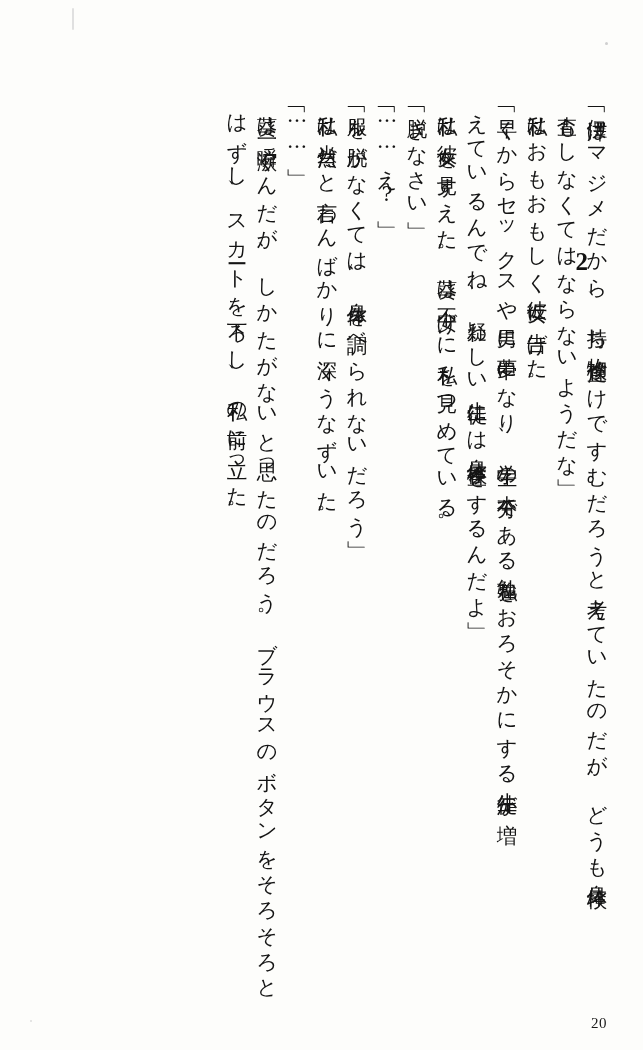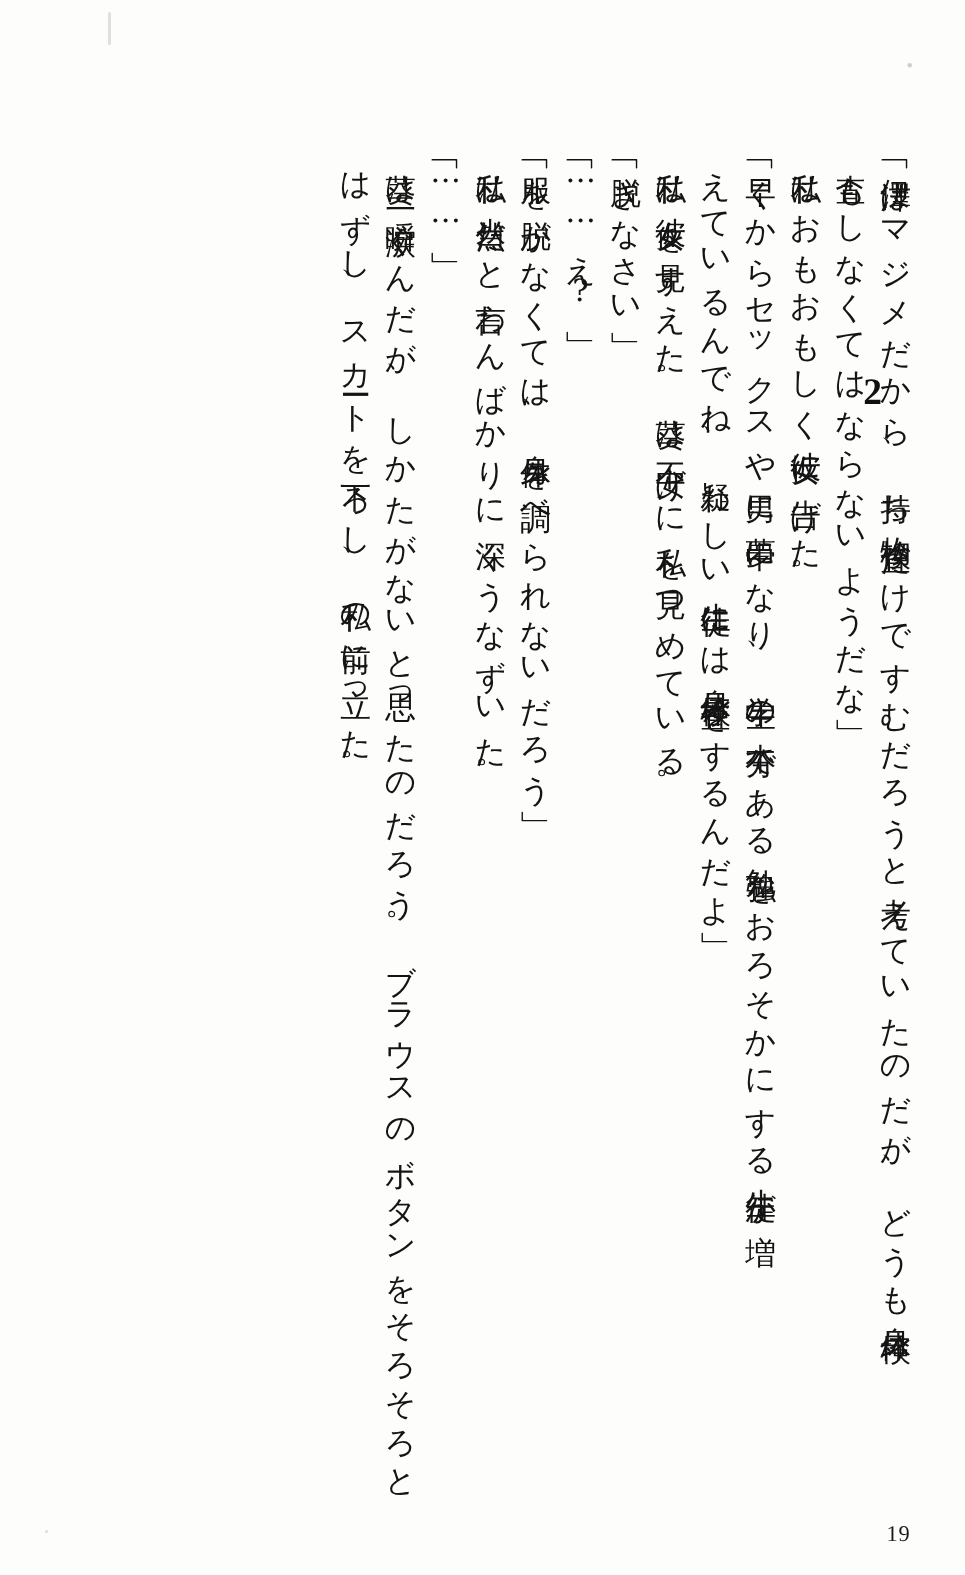--- a/index.html
+++ b/index.html
@@ -100,15 +100,15 @@
     <div class="vline">私は彼女を見すえた。葵は不安げに私を見つめている。</div>
     <div class="vline">「脱ぎなさい」</div>
     <div class="vline">「……え?」</div>
     <div class="vline">「服を脱がなくては、身体を調べられないだろう」</div>
     <div class="vline">私は当然だと言わんばかりに深くうなずいた。</div>
     <div class="vline">「……」</div>
     <div class="vline">葵は一瞬涙ぐんだが、しかたがないと思ったのだろう。ブラウスのボタンをそろそろと</div>
     <div class="vline">はずし、スカートを下ろし、私の前に立った。</div>
   </div>
 
-  <div class="folio">19</div>
+  <div class="folio">20</div>
 
 </div>
 
 </body></html>

